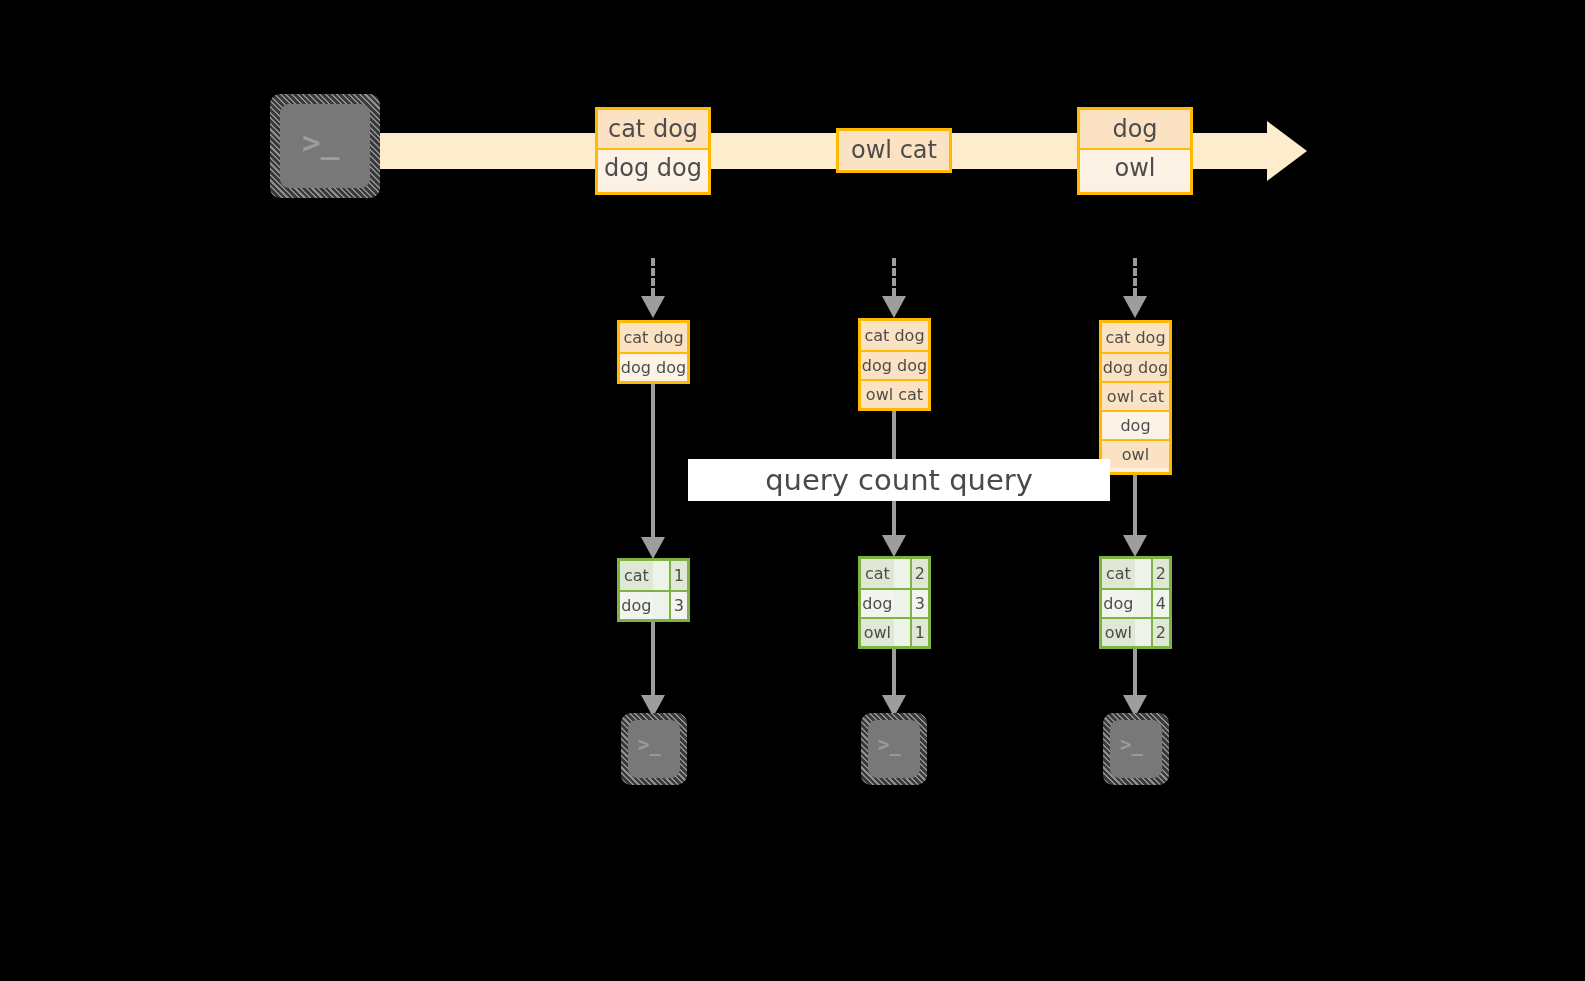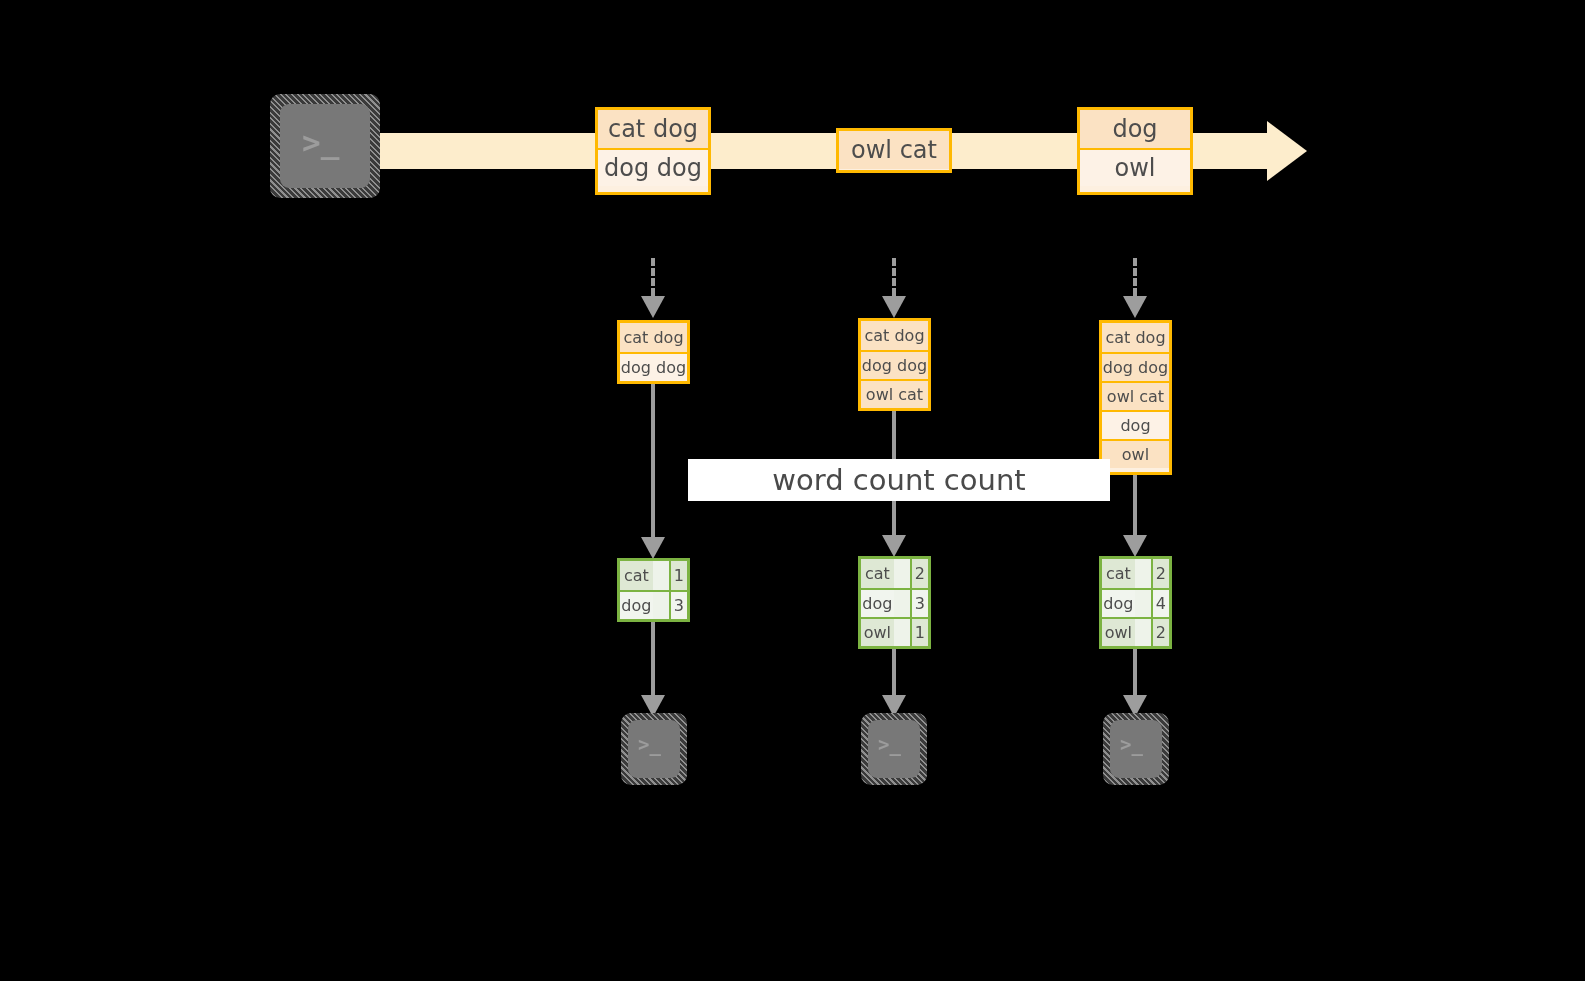--- a/index.html
+++ b/index.html
@@ -294,16 +294,16 @@
     <div class="head" style="top:46px;"></div>
   </div>
 
   <div class="term" style="left:1103px; top:713px; width:66px; height:72px;">
     <div class="hatch"></div>
     <div class="body" style="left:7px; top:7px; right:7px; bottom:7px;"></div>
     <div class="glyph" style="left:17px; top:22px; font-size:19px;">&gt;_</div>
   </div>
 
   <div class="banner" style="left:688px; top:459px; width:422px; height:42px;">
-    <span>word count count</span>
+    <span>query count query</span>
   </div>
 
 </div>
 
 </body></html>

